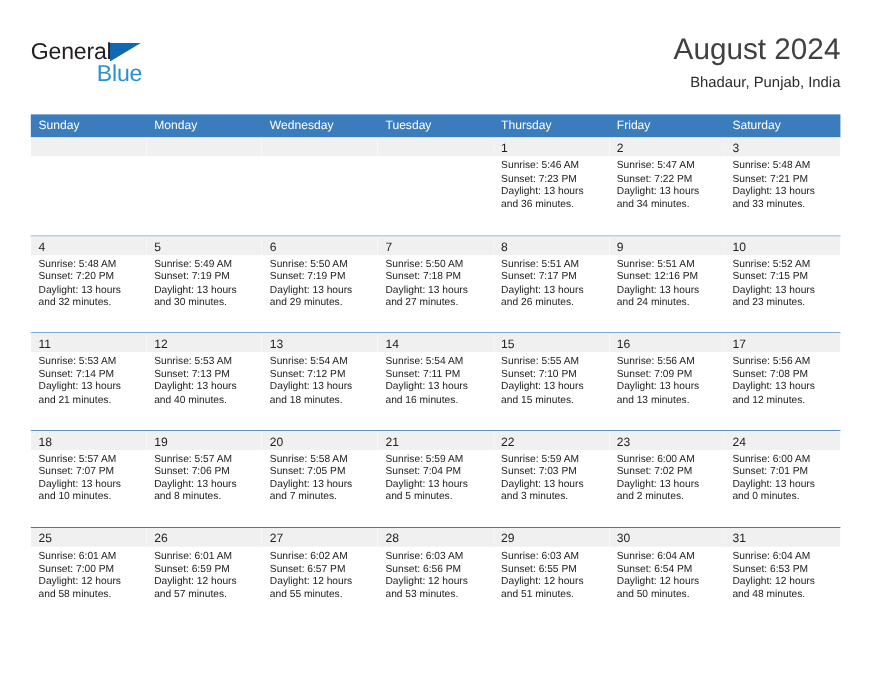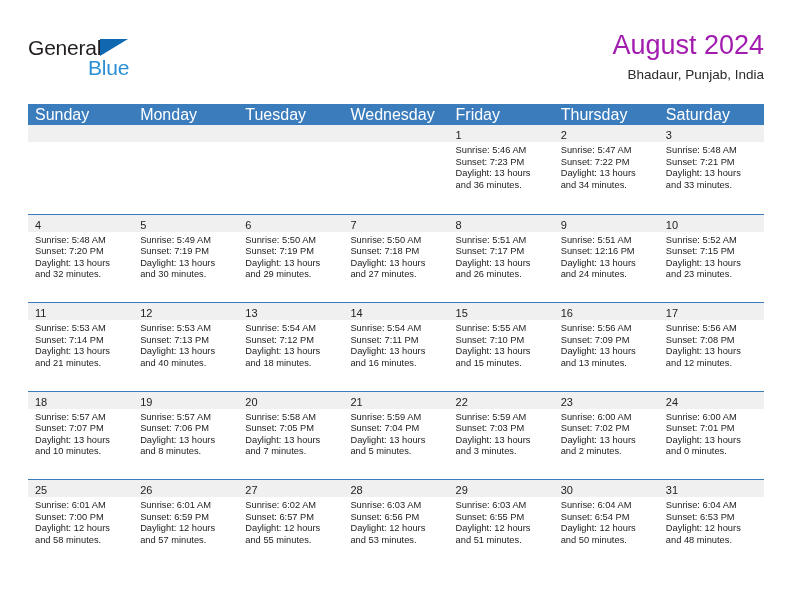--- a/index.html
+++ b/index.html
@@ -69,21 +69,21 @@
   }
 
   .titleblock {
     position: absolute;
     right: 0;
     top: 0;
     text-align: right;
   }
   .cal-title {
     font-size: 27px;
-    color: #a21caf;
+    color: #404040;
     line-height: 34px;
     white-space: nowrap;
   }
   .cal-subtitle {
     font-size: 13.5px;
     color: #2b2b2b;
     line-height: 20px;
     margin-top: 3px;
     white-space: nowrap;
   }
@@ -97,21 +97,21 @@
   }
 
   .weekday-row {
     display: flex;
     background: #3b7cbd;
     height: 21px;
   }
   .weekday {
     flex: 1 1 0;
     color: #ffffff;
-    font-size: 16px;
+    font-size: 11px;
     line-height: 21px;
     padding-left: 7px;
     box-sizing: border-box;
     white-space: nowrap;
   }
 
   .week-row {
     display: flex;
     height: 88.5px;
     border-top: 1.5px solid #3b7cbd;
@@ -169,24 +169,24 @@
       <div class="cal-subtitle">Bhadaur, Punjab, India</div>
     </div>
 
   </div>
 
   <div class="calendar">
 
     <div class="weekday-row">
       <div class="weekday">Sunday</div>
       <div class="weekday">Monday</div>
+      <div class="weekday">Wednesday</div>
       <div class="weekday">Tuesday</div>
-      <div class="weekday">Wednesday</div>
+      <div class="weekday">Thursday</div>
       <div class="weekday">Friday</div>
-      <div class="weekday">Thursday</div>
       <div class="weekday">Saturday</div>
     </div>
 
     <div class="week-row first">
       <div class="day-cell">
         <div class="day-num-band"><span class="day-num"></span></div>
         <div class="day-info">
           <div></div>
           <div></div>
           <div></div>

